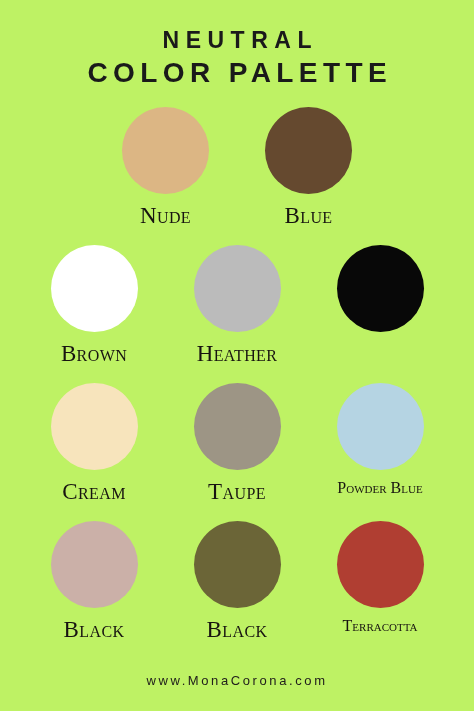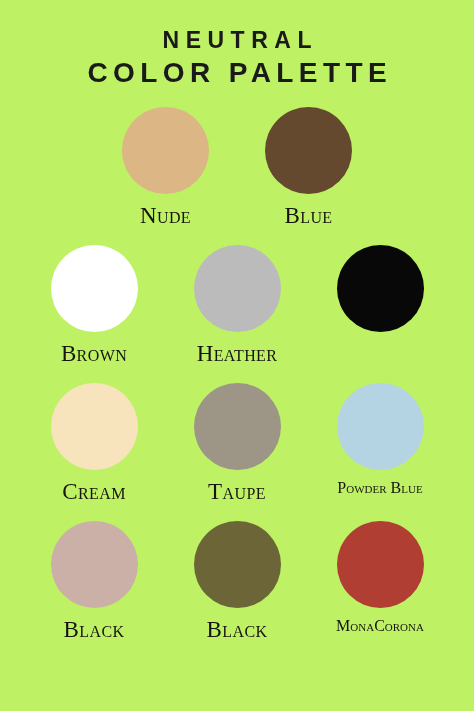--- a/index.html
+++ b/index.html
@@ -156,20 +156,23 @@
       <div class="cell">
         <div class="swatch" style="background:#cbb0a8"></div>
         <div class="label">Black</div>
       </div>
       <div class="cell">
         <div class="swatch" style="background:#6b6537"></div>
         <div class="label">Black</div>
       </div>
       <div class="cell">
         <div class="swatch" style="background:#b03e32"></div>
-        <div class="label label-long">MonaCorona</div>
+        <div class="label label-long">Terracotta</div>
       </div>
     </div>
 
   </div>
 
+  <div class="footer">
+    <span class="footer-text">www.MonaCorona.com</span>
+  </div>
 
 </div>
 
 </body></html>

